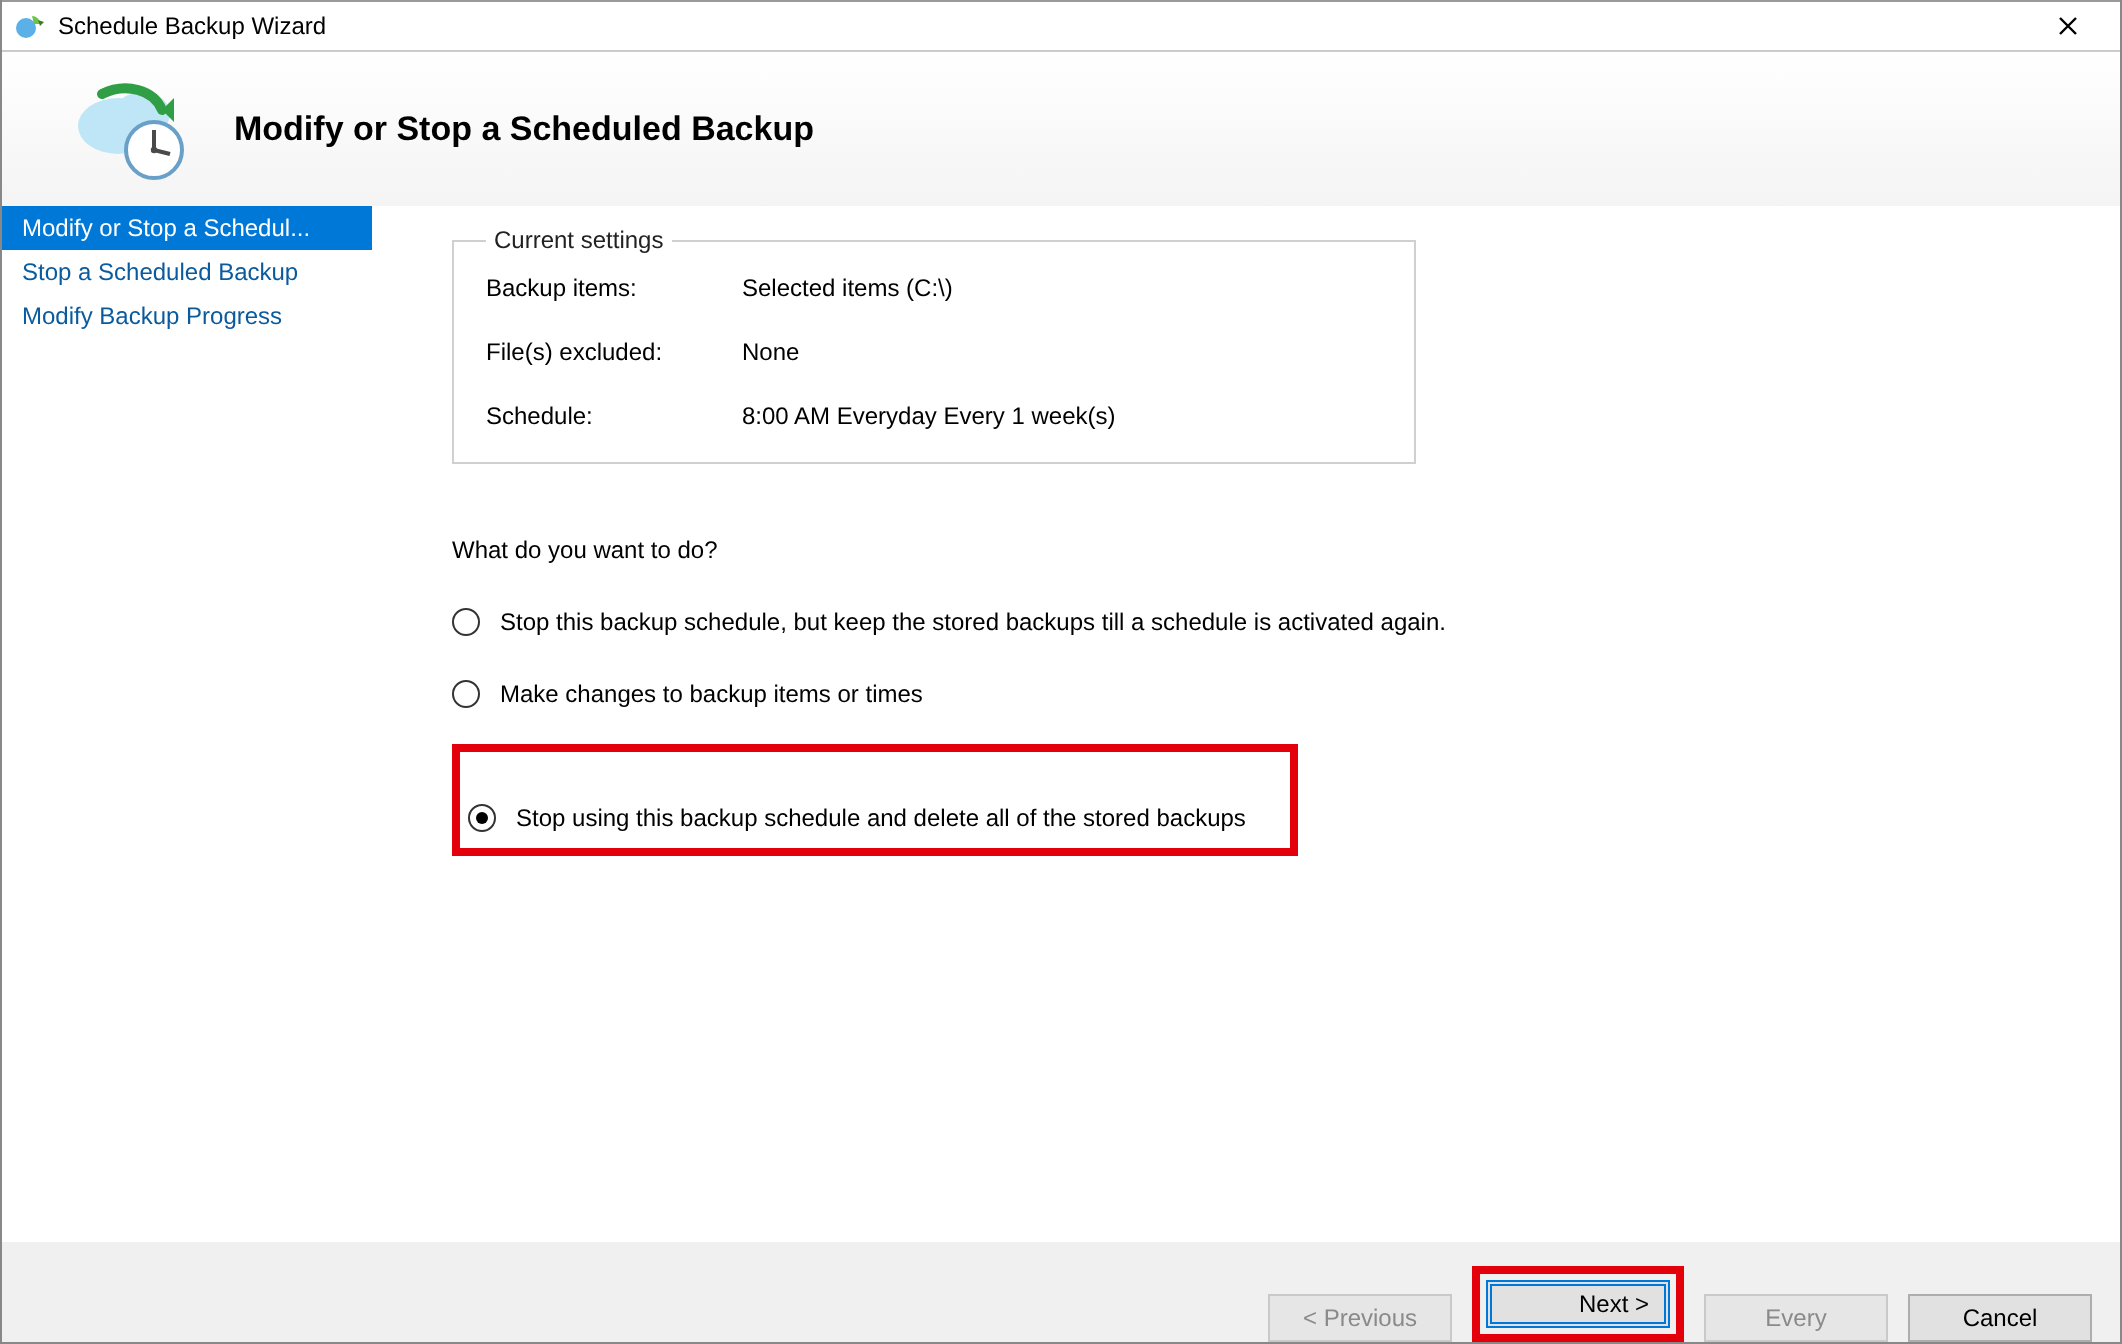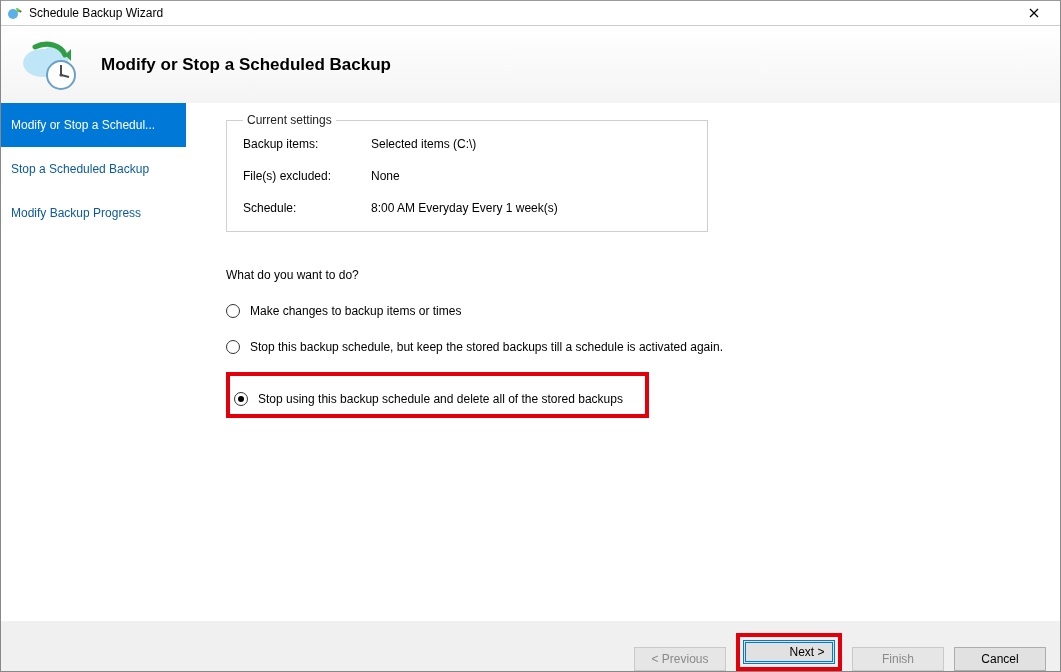--- a/index.html
+++ b/index.html
@@ -54,21 +54,21 @@
     font-size: 14px;
     color: #000;
     cursor: pointer;
   }
 
   
   .header-band {
     display: flex;
     align-items: center;
     height: 77px;
-    padding: 0 20px;
+    padding: 0 36px;
     background: linear-gradient(#fff, #f4f4f4);
   }
   .header-band svg { flex-shrink: 0; }
   .header-title {
     font-size: 17px;
     font-weight: 700;
     margin-left: 20px;
     color: #000;
   }
 
@@ -78,21 +78,21 @@
     display: flex;
     min-height: 0;
   }
   .sidebar {
     width: 185px;
     background: #fff;
     border-right: 0px solid #ddd;
     padding-top: 0px;
   }
   .sidebar-item {
-    padding: 15px 10px;
+    padding: 4px 10px;
     font-size: 12px;
     color: #0a5a9e;
     cursor: pointer;
     white-space: nowrap;
     overflow: hidden;
     text-overflow: ellipsis;
   }
   .sidebar-item.active {
     background: #0078d7;
     color: #fff;
@@ -151,21 +151,21 @@
   }
   .radio-row.active .dot { display: block; }
 
   .highlight-red {
     border: 4px solid #e3000b;
     padding: 8px 22px 8px 4px;
     display: inline-flex;
     align-items: center;
     margin-top: 18px;
   }
-  .highlight-red .radio-row { margin-top: 8px; text-align: center; }
+  .highlight-red .radio-row { margin-top: 18px; text-align: center; }
 
   
   .footer {
     height: 50px;
     background: #f0f0f0;
     border-top: 0px solid #ddd;
     display: flex;
     align-items: flex-end;
     justify-content: flex-end;
     padding-right: 14px;
@@ -260,26 +260,26 @@
           <div>None</div>
           <div>Schedule:</div>
           <div>8:00 AM Everyday Every 1 week(s)</div>
         </div>
       </fieldset>
 
       <div class="prompt">What do you want to do?</div>
 
       <label class="radio-row">
         <span class="radio-outer"></span>
-        <span>Make changes to backup items or times</span>
+        <span>Stop this backup schedule, but keep the stored backups till a schedule is activated again.</span>
       </label>
 
       <label class="radio-row">
         <span class="radio-outer"></span>
-        <span>Stop this backup schedule, but keep the stored backups till a schedule is activated again.</span>
+        <span>Make changes to backup items or times</span>
       </label>
 
       <div class="highlight-red">
         <label class="radio-row active">
           <span class="radio-outer">
               <span class="dot"></span>
             </span>
           <span>Stop using this backup schedule and delete all of the stored backups</span>
         </label>
       </div>
@@ -289,20 +289,20 @@
   <div class="footer">
     <div class="btn disabled">
       <span>&lt; Previous</span>
     </div>
     <div class="next-highlight">
       <div class="btn focused">
         <span>Next &gt;</span>
       </div>
     </div>
     <div class="btn disabled">
-      <span>Finish</span>
+      <span>Every</span>
     </div>
     <div class="btn">
       <span>Cancel</span>
     </div>
   </div>
 
 </div>
 
 </body></html>

